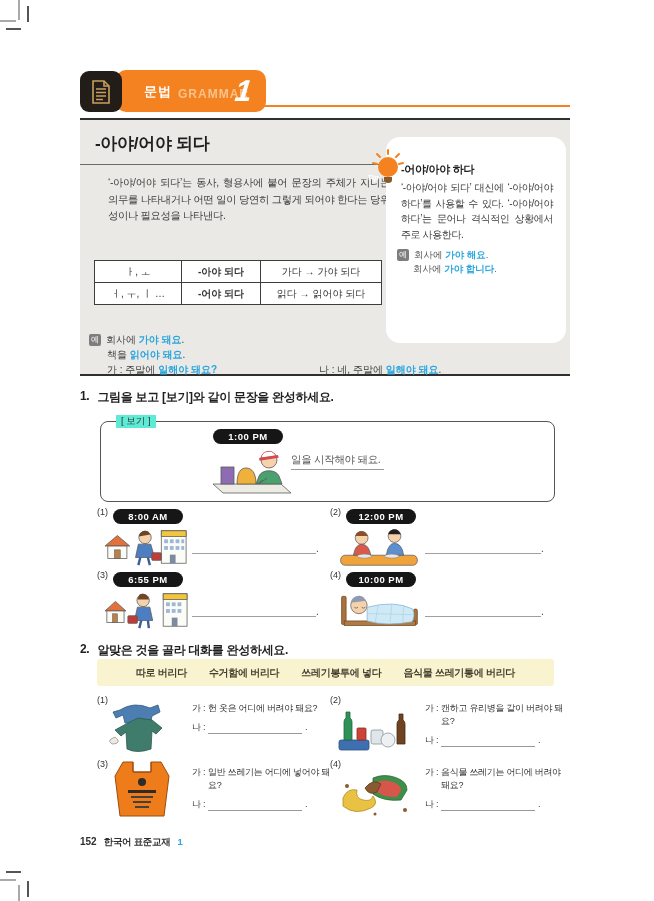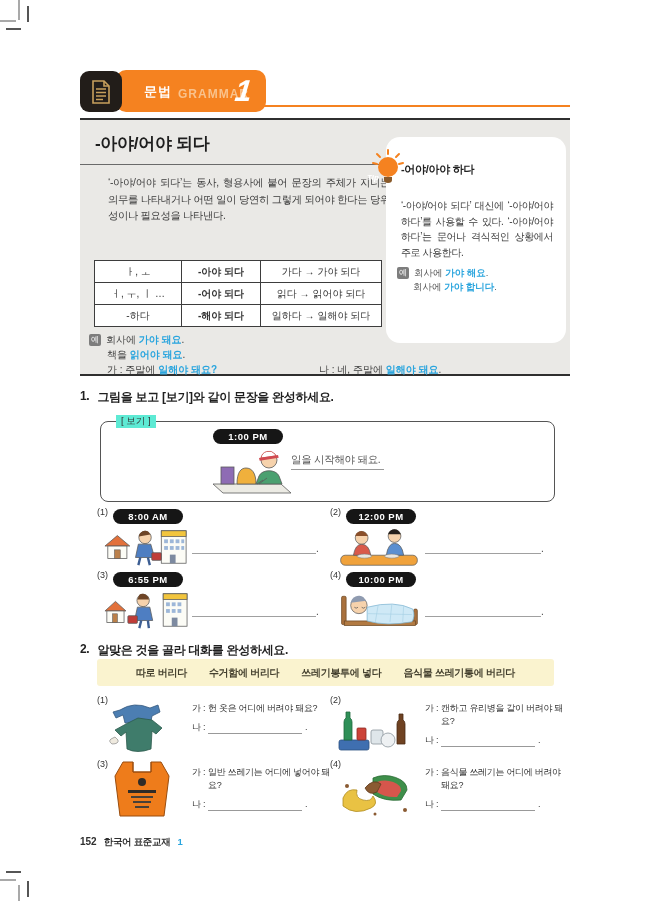--- a/index.html
+++ b/index.html
@@ -31,21 +31,21 @@
   .exline{padding-left:18px;}
   .exbadge{display:inline-block;margin-left:-18px;margin-right:5px;background:#7d7d7d;color:#fff;
            font-size:8px;line-height:10px;padding:1px 2px;border-radius:2px;vertical-align:1px;}
   .blue{color:#2aa5de;font-weight:bold;font-style:normal;}
   .dlgA{display:inline-block;width:212px;}
   
   .tipbox{left:306px;top:17px;width:180px;height:206px;background:#fff;border-radius:14px;}
   .bulb{position:absolute;left:-15px;top:12px;width:34px;height:38px;}
   .tip-text{position:absolute;left:-8px;top:24px;width:20px;text-align:center;font-size:8px;
             font-weight:bold;font-style:italic;color:#fff;}
-  .tip-title{margin:25px 10px 21px 15px;font-size:11px;font-weight:bold;color:#222;letter-spacing:-0.3px;}
+  .tip-title{margin:25px 10px 3px 15px;font-size:11px;font-weight:bold;color:#222;letter-spacing:-0.3px;}
   .tip-body{margin:0 12px 0 15px;width:152px;font-size:10px;line-height:1.55;color:#3a3a3a;
             letter-spacing:-0.4px;text-align:justify;}
   .tip-ex{margin:6px 0 0 11px;font-size:9.5px;line-height:14px;color:#555;}
   .tip-ex .exline{padding-left:16px;}
   .tip-ex .exbadge{margin-left:-16px;}
   
   .exhdr{display:flex;gap:8px;font-size:12px;font-weight:bold;color:#1f1f1f;letter-spacing:-0.3px;}
   .bogi{left:100px;top:421px;width:453px;height:79px;border:1px solid #555;border-radius:8px;background:#fff;}
   .bogi-label{position:absolute;left:15px;top:-7px;background:#5eead4;padding:0 5px;font-size:9.5px;color:#333;}
   .tbadge{display:inline-flex;align-items:center;justify-content:center;width:70px;height:15px;
@@ -125,25 +125,20 @@
           <tr>
         <td class="c1">ㅏ, ㅗ</td>
         <td class="c2">-아야 되다</td>
         <td class="c3">가다 → 가야 되다</td>
       </tr>
       <tr>
         <td class="c1">ㅓ, ㅜ, ㅣ …</td>
         <td class="c2">-어야 되다</td>
         <td class="c3">읽다 → 읽어야 되다</td>
       </tr>
-      <tr>
-        <td class="c1">-하다</td>
-        <td class="c2">-해야 되다</td>
-        <td class="c3">일하다 → 일해야 되다</td>
-      </tr>
     </tbody>
       </table>
 
     <div class="g-ex">
       <div class="exline">
         <span class="exbadge">예</span><span>회사에 </span><b class="blue">가야 돼요</b><span>.</span>
       </div>
       <div class="exline">
         <span>책을 </span><b class="blue">읽어야 돼요</b><span>.</span>
       </div>

